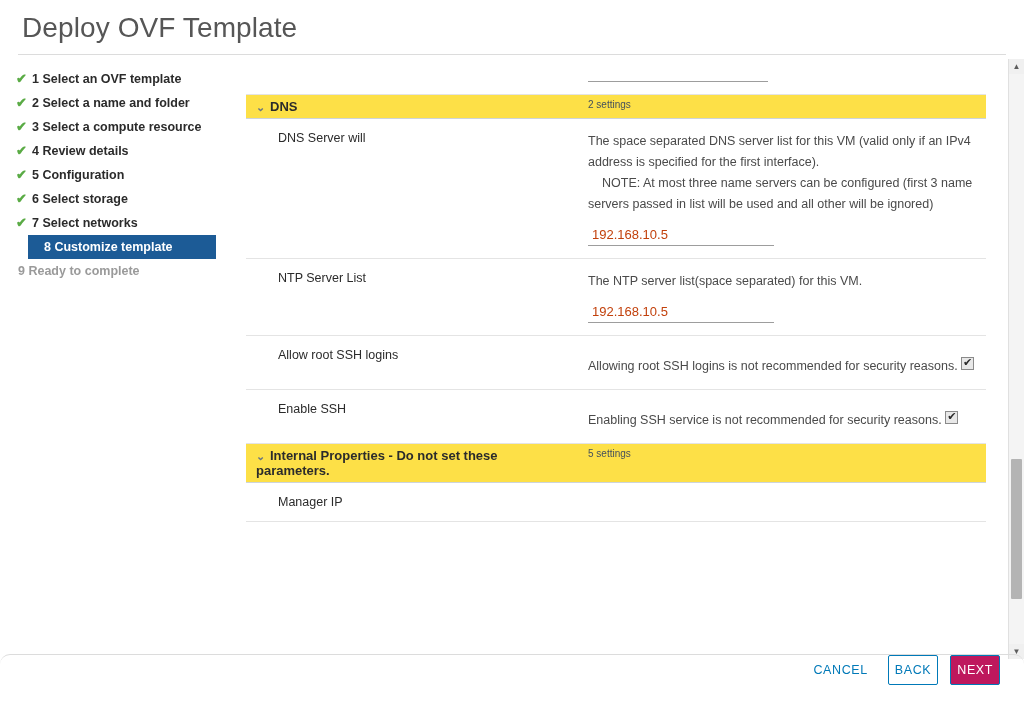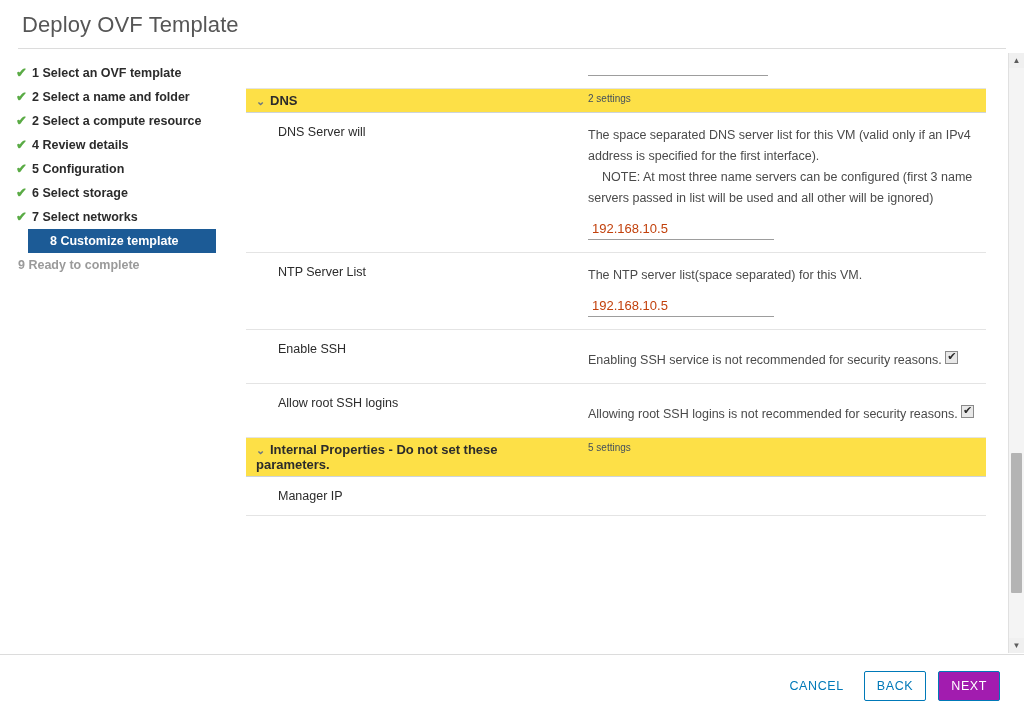--- a/index.html
+++ b/index.html
@@ -14,21 +14,21 @@
     color: #2b2b2b;
     overflow: hidden;
   }
   .wizard {
     position: relative;
     width: 1024px;
     height: 716px;
     box-sizing: border-box;
   }
   .wizard-title {
-    font-size: 22px;
+    font-size: 28px;
     font-weight: 400;
     color: #565656;
     padding: 12px 0 10px 22px;
     letter-spacing: 0.1px;
   }
   .divider {
     height: 1px;
     background: #dcdcdc;
     margin: 0 18px 0 18px;
   }
@@ -58,21 +58,21 @@
     width: 16px;
     flex: 0 0 16px;
     font-size: 13px;
     font-weight: bold;
     text-align: left;
   }
   .step.active {
     background: #1c5b96;
     color: #ffffff;
     margin-left: 16px;
-    padding-left: 22px;
+    padding-left: 16px;
     width: 188px;
     box-sizing: border-box;
   }
   .step.inactive {
     color: #9a9a9a;
     font-weight: bold;
     padding-left: 6px;
   }
   .step.done .label {
     color: #2b2b2b;
@@ -218,23 +218,23 @@
   
   .footer {
     position: absolute;
     bottom: 0;
     left: 0;
     width: 1024px;
     height: 62px;
     border-top: 1px solid #dcdcdc;
     box-sizing: border-box;
     display: flex;
-    align-items: center;
     justify-content: flex-end;
     padding-right: 24px;
+    border-radius: 10px;
   }
   .btn {
     font-family: "Liberation Sans", sans-serif;
     font-size: 12.5px;
     letter-spacing: 0.6px;
     text-transform: uppercase;
     cursor: pointer;
     margin-left: 12px;
     height: 30px;
     box-sizing: border-box;
@@ -242,28 +242,28 @@
   .btn-link {
     background: none;
     border: none;
     color: #0079b8;
     padding: 0 8px;
   }
   .btn-outline {
     background: #ffffff;
     border: 1px solid #0079b8;
     color: #0079b8;
-    padding: 0 12px;
+    padding: 0 6px;
     border-radius: 2px;
   }
   .btn-primary {
-    background: #a21caf;
+    background: #be185d;
     border: 1px solid #0079b8;
     color: #ffffff;
-    padding: 0 12px;
+    padding: 0 6px;
     border-radius: 2px;
   }
 </style>
 </head>
 <body>
 
 <div class="wizard">
 
   <div class="wizard-title">Deploy OVF Template</div>
   <div class="divider"></div>
@@ -274,21 +274,21 @@
       <div class="step done">
         <span class="check">✔</span>
         <span class="label">1 Select an OVF template</span>
       </div>
       <div class="step done">
         <span class="check">✔</span>
         <span class="label">2 Select a name and folder</span>
       </div>
       <div class="step done">
         <span class="check">✔</span>
-        <span class="label">2 Select a compute resource</span>
+        <span class="label">3 Select a compute resource</span>
       </div>
       <div class="step done">
         <span class="check">✔</span>
         <span class="label">4 Review details</span>
       </div>
       <div class="step done">
         <span class="check">✔</span>
         <span class="label">5 Configuration</span>
       </div>
       <div class="step done">
@@ -341,31 +341,31 @@
 
           <tr class="prop-row">
             <td class="pname">NTP Server List</td>
             <td class="pdesc">
               <span>The NTP server list(space separated) for this VM.</span>
               <input class="text-input" type="text" value="192.168.10.5" style="">
             </td>
           </tr>
 
           <tr class="prop-row">
+            <td class="pname">Allow root SSH logins</td>
+            <td class="pdesc">
+              <span>Allowing root SSH logins is not recommended for security reasons.</span>
+              <div class="checkbox checked"></div>
+            </td>
+          </tr>
+
+          <tr class="prop-row">
             <td class="pname">Enable SSH</td>
             <td class="pdesc">
               <span>Enabling SSH service is not recommended for security reasons.</span>
-              <div class="checkbox checked"></div>
-            </td>
-          </tr>
-
-          <tr class="prop-row">
-            <td class="pname">Allow root SSH logins</td>
-            <td class="pdesc">
-              <span>Allowing root SSH logins is not recommended for security reasons.</span>
               <div class="checkbox checked"></div>
             </td>
           </tr>
 
           <tr class="section-row">
             <td class="sec-name">
               <span class="chev">⌄</span><span>Internal Properties - Do not set these</span><br>
               <span>parameters.</span>
             </td>
             <td class="sec-count">5 settings</td>

